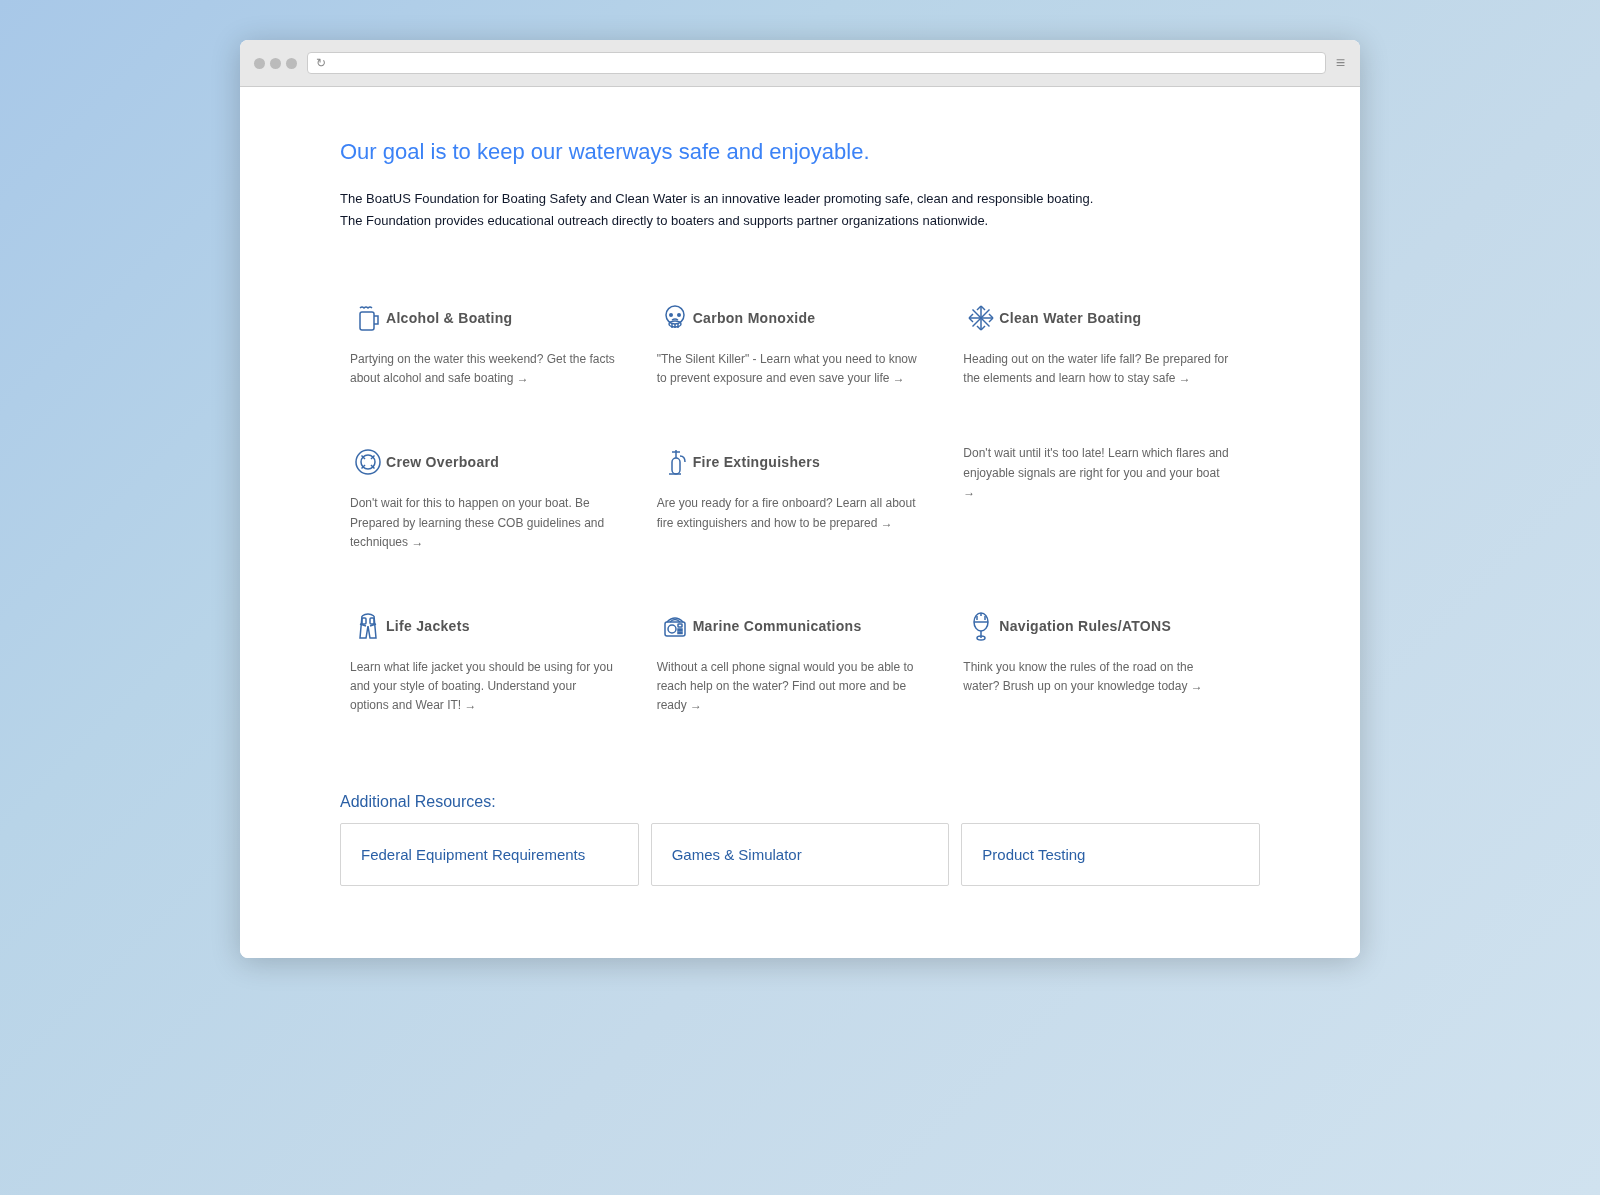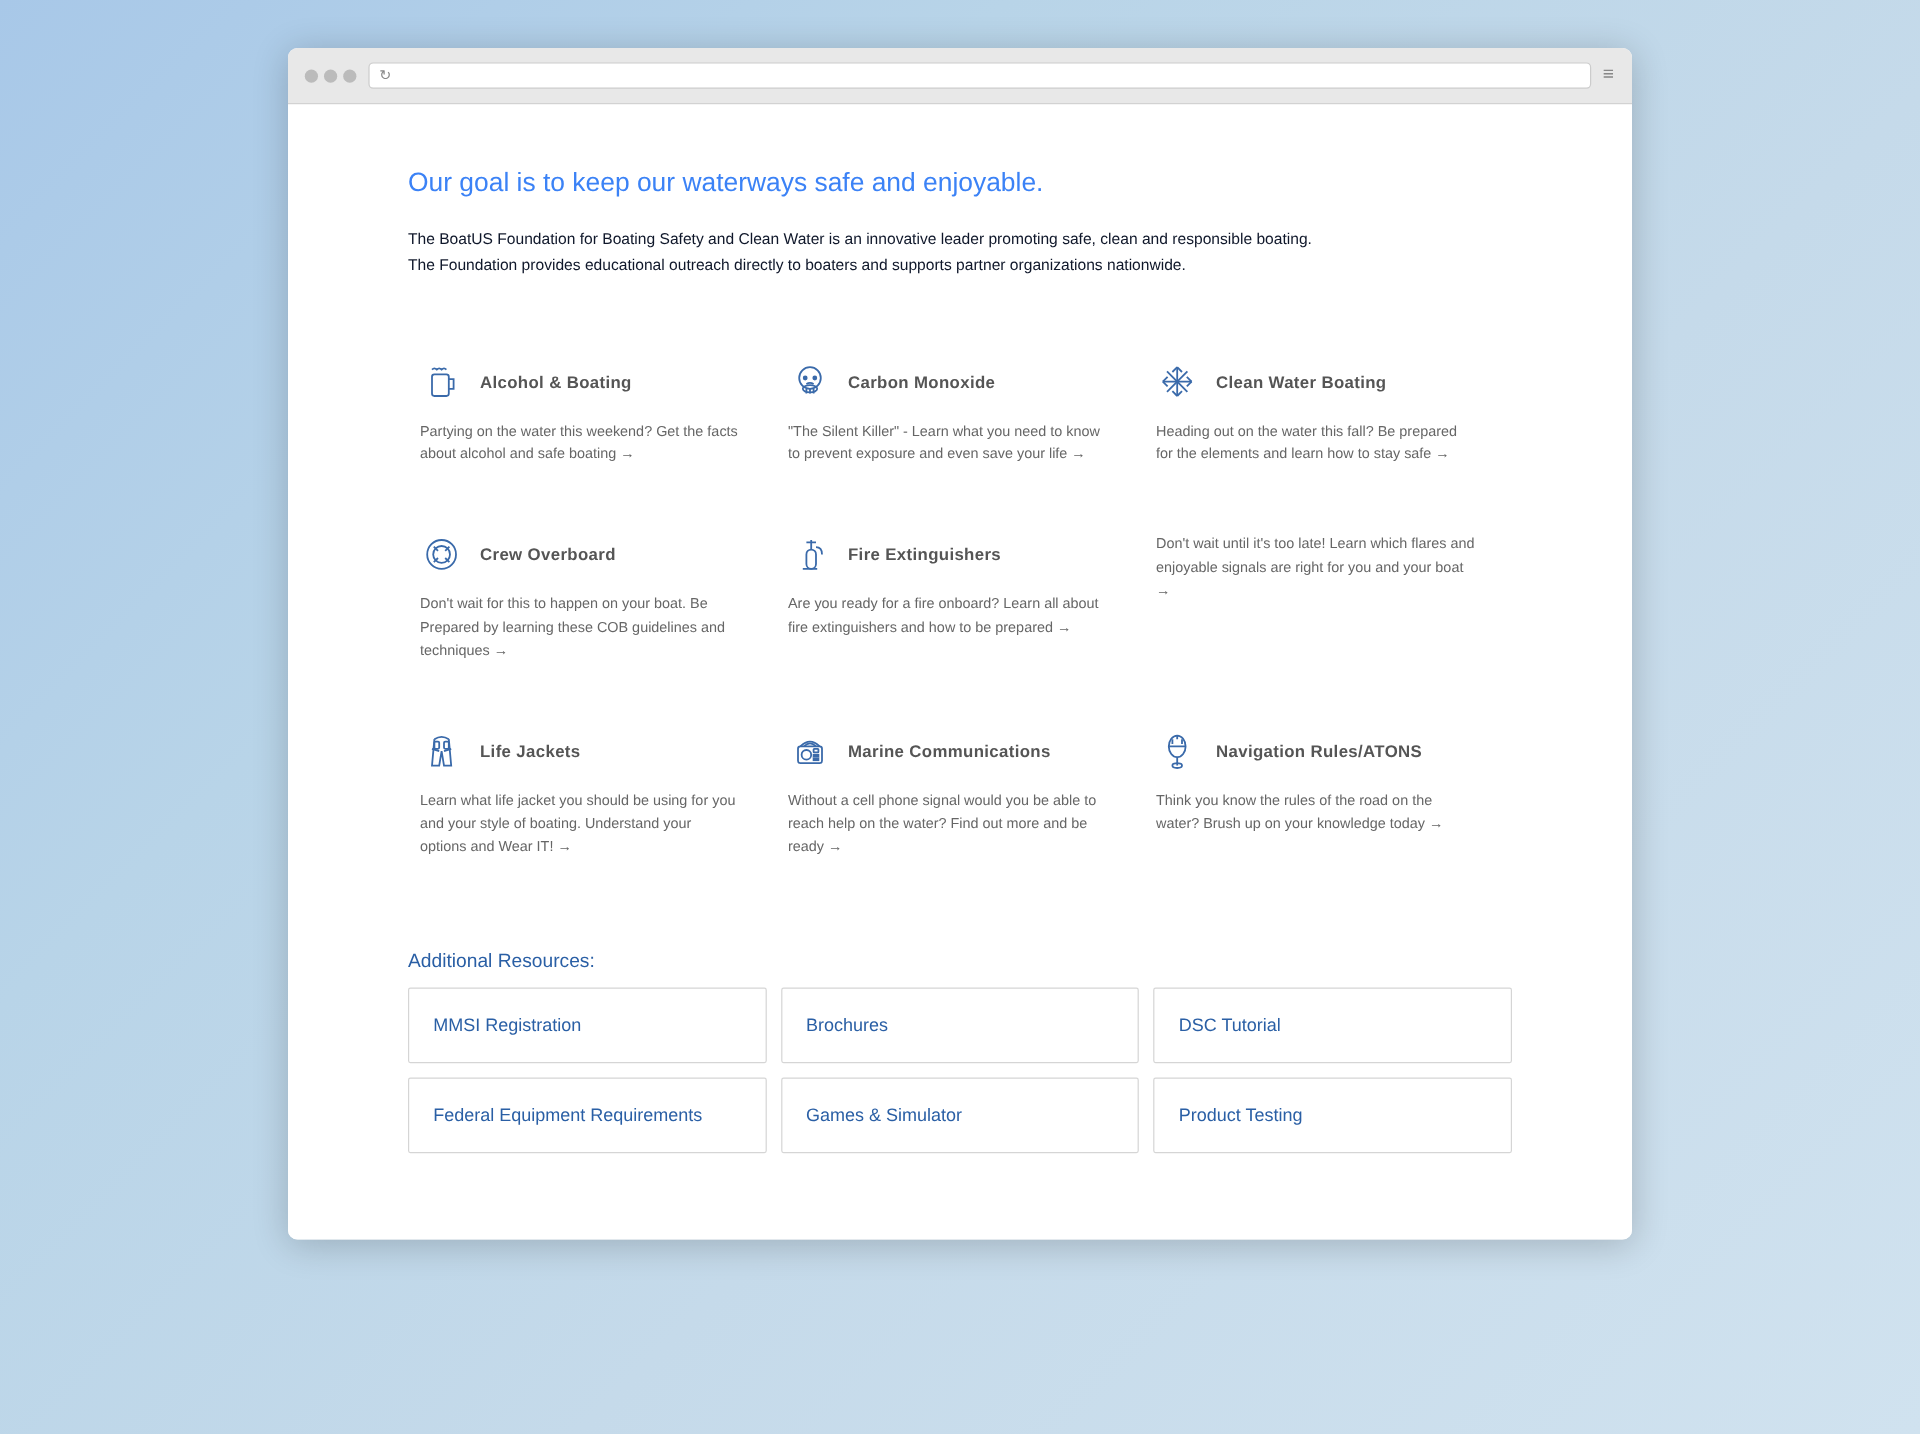--- a/index.html
+++ b/index.html
@@ -97,21 +97,20 @@
     .topic-item {
       padding: 28px 30px 28px 10px;
       display: flex;
       flex-direction: column;
       gap: 8px;
     }
 
     .topic-icon-row {
       display: flex;
       align-items: center;
-      gap: 14px;
       margin-bottom: 6px;
     }
 
     .topic-icon {
       width: 36px;
       height: 36px;
       flex-shrink: 0;
       display: flex;
       align-items: center;
       justify-content: center;
@@ -247,21 +246,21 @@
               <line x1="16" y1="28" x2="12" y2="24"></line>
               <line x1="16" y1="28" x2="20" y2="24"></line>
               <line x1="4" y1="16" x2="8" y2="12"></line>
               <line x1="4" y1="16" x2="8" y2="20"></line>
               <line x1="28" y1="16" x2="24" y2="12"></line>
               <line x1="28" y1="16" x2="24" y2="20"></line>
             </svg>
           </div>
           <div class="topic-title">Clean Water Boating</div>
         </div>
-        <div class="topic-desc">Heading out on the water this fall? Be prepared for the elements and learn how to stay safe →</div>
+        <div class="topic-desc">Heading out on the water life fall? Be prepared for the elements and learn how to stay safe →</div>
       </div>
 
       <div class="topic-item">
         <div class="topic-icon-row">
           <div class="topic-icon">
             <svg viewBox="0 0 32 32">
               <circle cx="16" cy="16" r="12"></circle>
               <circle cx="16" cy="16" r="7"></circle>
               <line x1="9.5" y1="9.5" x2="13" y2="13"></line>
               <line x1="22.5" y1="9.5" x2="19" y2="13"></line>
@@ -344,31 +343,20 @@
           </div>
           <div class="topic-title">Navigation Rules/ATONS</div>
         </div>
         <div class="topic-desc">Think you know the rules of the road on the water? Brush up on your knowledge today →</div>
       </div>
 
     </div>
 
     <h2 class="additional-resources-heading">Additional Resources:</h2>
 
-    <div class="resources-grid">
-      <div class="resource-card">
-        <span class="resource-card-title">MMSI Registration</span>
-      </div>
-      <div class="resource-card">
-        <span class="resource-card-title">Brochures</span>
-      </div>
-      <div class="resource-card">
-        <span class="resource-card-title">DSC Tutorial</span>
-      </div>
-    </div>
 
     <div class="resources-grid">
       <div class="resource-card">
         <span class="resource-card-bottom">Federal Equipment Requirements</span>
       </div>
       <div class="resource-card">
         <span class="resource-card-bottom">Games &amp; Simulator</span>
       </div>
       <div class="resource-card">
         <span class="resource-card-bottom">Product Testing</span>

